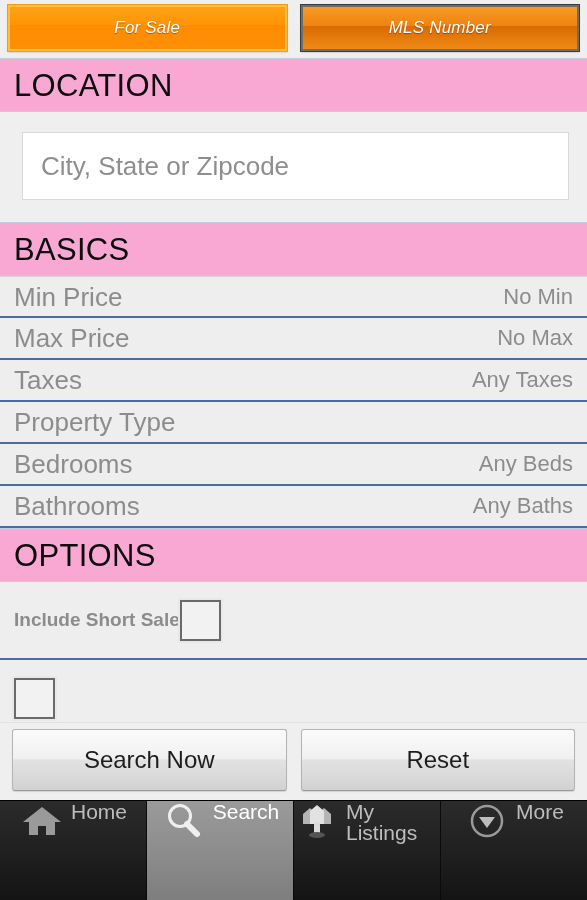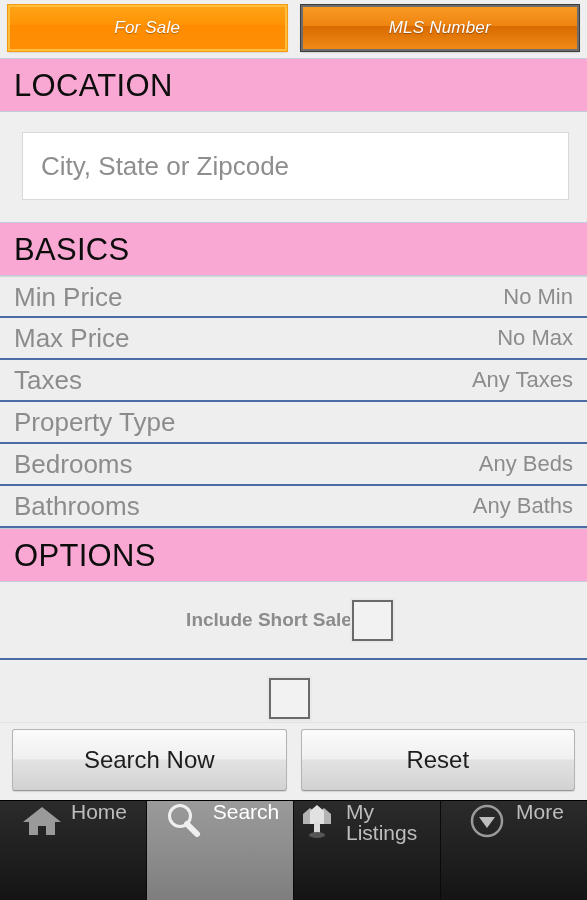--- a/index.html
+++ b/index.html
@@ -125,21 +125,21 @@
     text-align: right;
   }
 
   
   .opt-row {
     height: 78px;
     background: #eeeeee;
     border-bottom: 2px solid #4a6ba5;
     display: flex;
     align-items: center;
-    justify-content: center;
+    justify-content: flex-start;
     padding: 0 22px 0 14px;
     cursor: pointer;
   }
   .opt-row .opt-label {
     font-size: 19px;
     font-weight: bold;
     color: #8c8c8c;
   }
   .checkbox {
     width: 41px;

